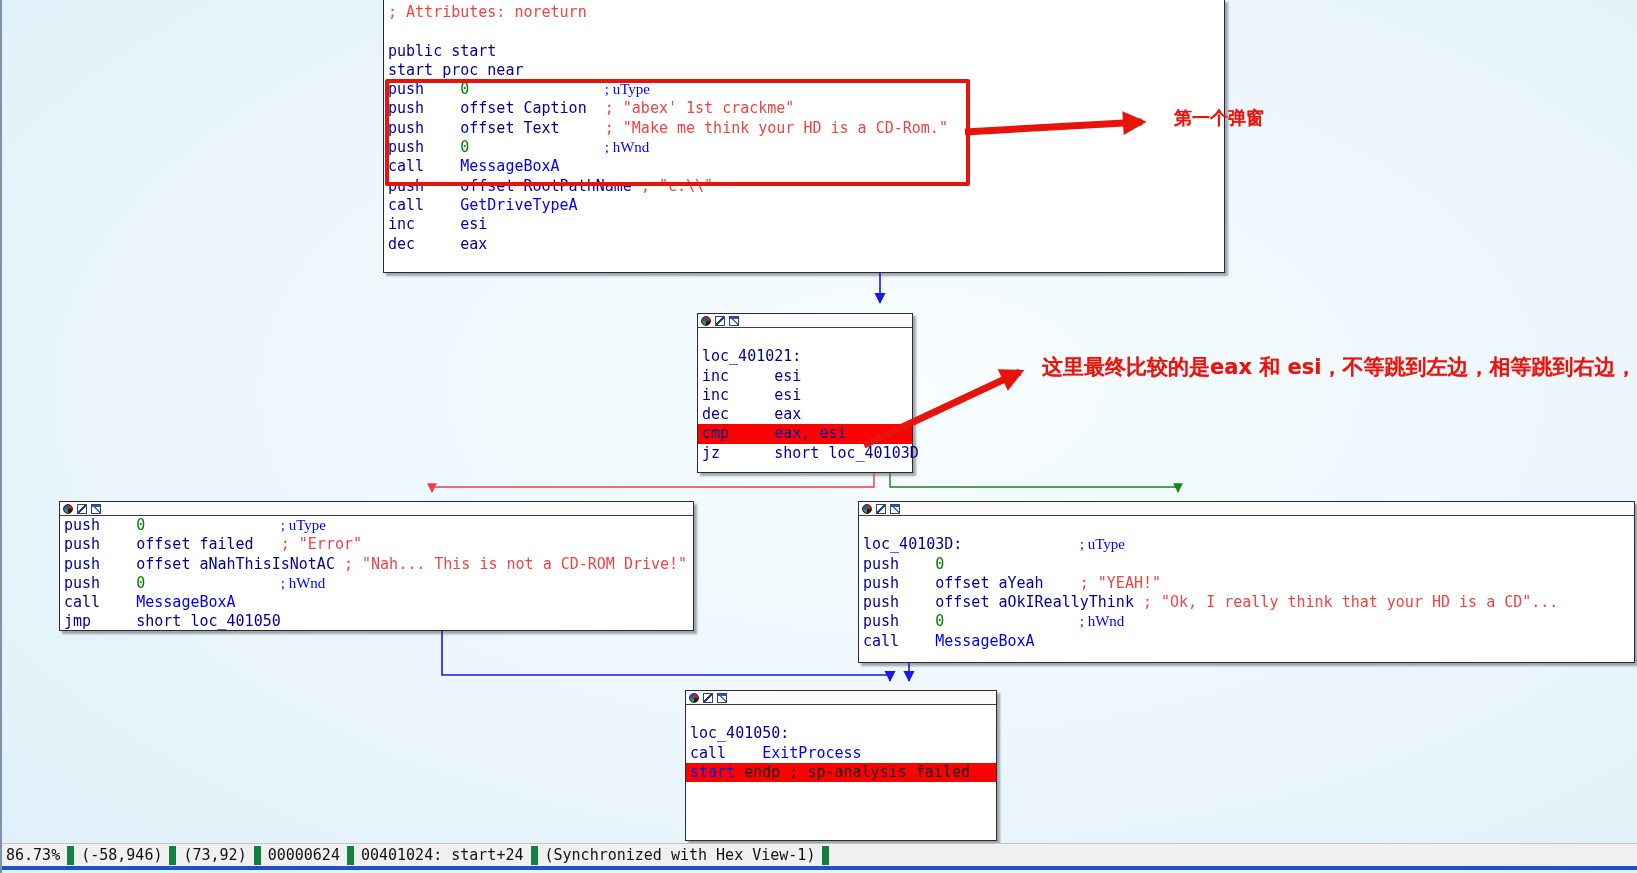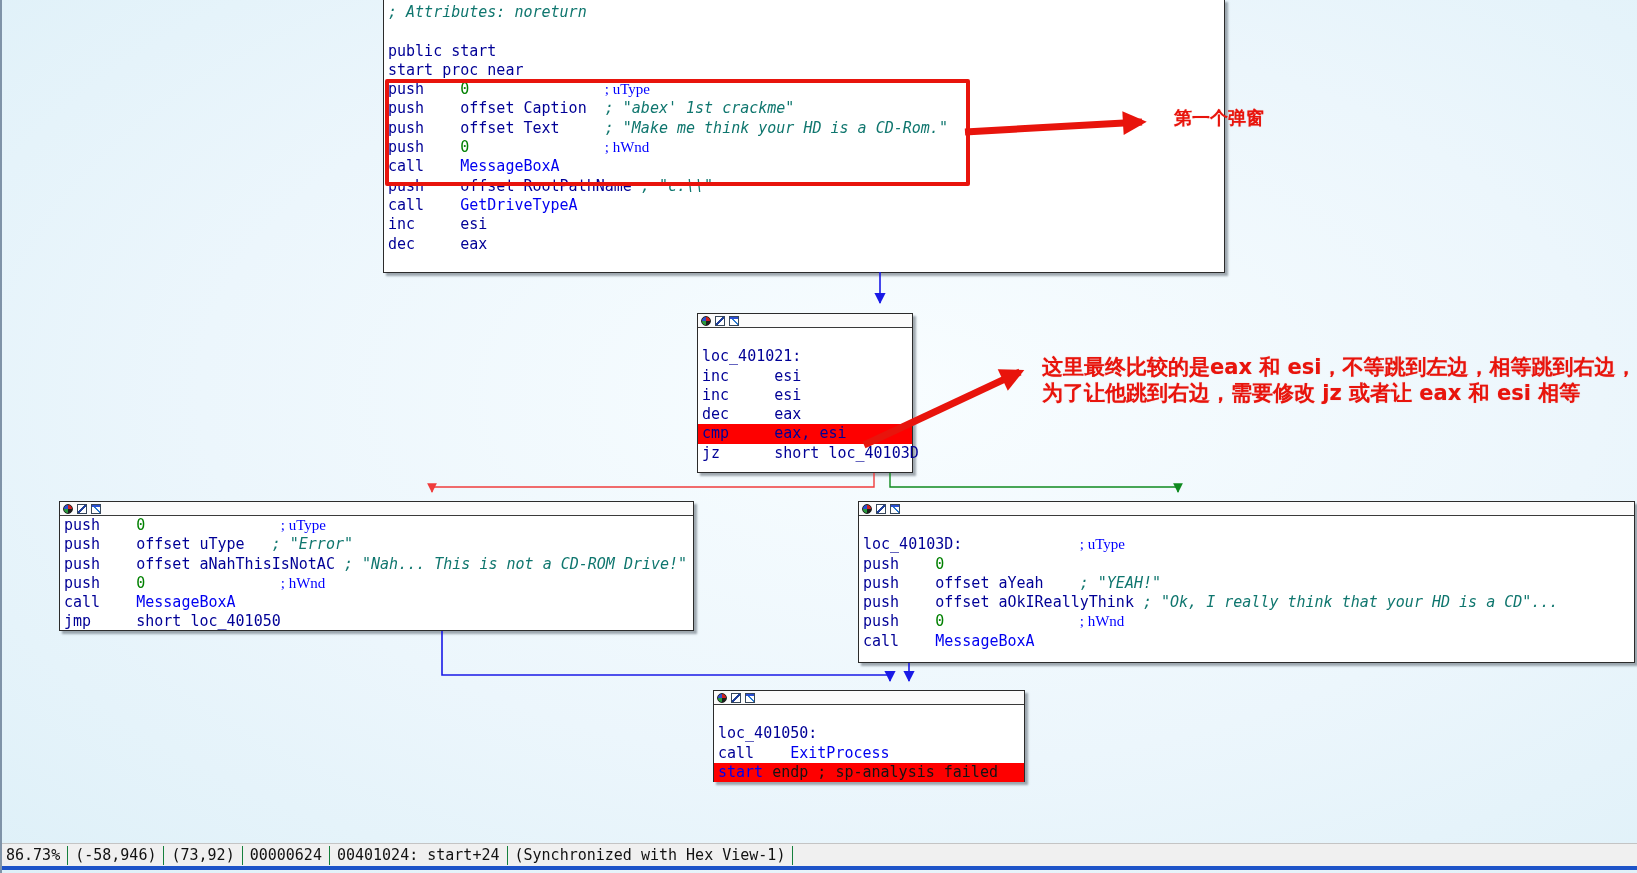--- a/index.html
+++ b/index.html
@@ -24,21 +24,21 @@
     linear-gradient(135deg, transparent 38%, #20409a 38%, #20409a 62%, transparent 62%), #fff;}
   .ico-win{border:1px solid #37475a;background:
     linear-gradient(#2b4fd0 0 2px, transparent 2px),
     linear-gradient(45deg, transparent 45%, #2b7ad0 45%, #2b7ad0 60%, transparent 60%), #fff;}
   .code-line{
     white-space:pre;font-size:15px;line-height:19.3px;height:19.3px;
     padding:0 4px;color:#000096;
   }
   .code-line.hl{background:#fe0000;}
   .c-ins{color:#000096;}
-  .c-cmt{color:#0f766e;font-style:italic;}
+  .c-cmt{color:#ef4444;}
   .c-blu{color:#0000ff;font-family:Liberation Serif, serif;}
   .c-api{color:#0000f0;}
   .c-num{color:#008000;}
   .c-blk{color:#141414;}
   .hlbox{
     position:absolute;border:4px solid #e8140c;border-radius:2px;z-index:6;
     background:transparent;pointer-events:none;
   }
   .edges{position:absolute;left:0;top:0;z-index:5;pointer-events:none;}
   .cn{
@@ -46,21 +46,21 @@
     font-family:"DejaVu Sans","Liberation Sans",sans-serif;white-space:nowrap;
     text-shadow:0 0 1px rgba(232,20,12,.4);
   }
   .cn-big{font-size:18px;}
   .cn-note{font-size:21px;line-height:26px;}
   .statusbar{
     position:absolute;left:0;right:0;top:843px;height:23px;background:#f0f0f0;
     border-top:1px solid #c4c4c4;display:flex;align-items:center;z-index:8;
     font-size:15px;color:#111;
   }
-  .statusseg{padding:0 7px;border-right:1px solid #15803d;height:19px;line-height:19px;white-space:pre;}
+  .statusseg{padding:0 7px;border-right:7px solid #15803d;height:19px;line-height:19px;white-space:pre;}
   .bluestrip{position:absolute;left:0;right:0;top:866px;height:4px;background:#1d53c8;z-index:8;}
 </style>
 </head>
 <body>
 
 <div class="screen">
 
   <div class="bb" style="left: 381px; top: -1px; width: 842px; height: 274px; padding-top: 3px;">
       <div class="code-line"><span class="c-cmt">; Attributes: noreturn</span></div>
       <div class="code-line">&nbsp;</div>
@@ -92,21 +92,21 @@
       <div class="code-line"><span class="c-ins">jz      short loc_40103D</span></div>
     </div>
 
   <div class="bb" style="left:57px;top:501px;width:635px;height:130px;">
       <div class="titlebar">
         <span class="ico ico-pie"></span>
         <span class="ico ico-edit"></span>
         <span class="ico ico-win"></span>
       </div>
       <div class="code-line"><span class="c-ins">push    </span><span class="c-num">0</span><span class="c-ins">               </span><span class="c-blu">; uType</span></div>
-      <div class="code-line"><span class="c-ins">push    offset uType   </span><span class="c-cmt">; "Error"</span></div>
+      <div class="code-line"><span class="c-ins">push    offset failed   </span><span class="c-cmt">; "Error"</span></div>
       <div class="code-line"><span class="c-ins">push    offset aNahThisIsNotAC </span><span class="c-cmt">; "Nah... This is not a CD-ROM Drive!"</span></div>
       <div class="code-line"><span class="c-ins">push    </span><span class="c-num">0</span><span class="c-ins">               </span><span class="c-blu">; hWnd</span></div>
       <div class="code-line"><span class="c-ins">call    </span><span class="c-api">MessageBoxA</span></div>
       <div class="code-line"><span class="c-ins">jmp     short loc_401050</span></div>
     </div>
 
   <div class="bb" style="left:856px;top:501px;width:777px;height:162px;">
       <div class="titlebar">
         <span class="ico ico-pie"></span>
         <span class="ico ico-edit"></span>
@@ -114,21 +114,21 @@
       </div>
       <div class="code-line">&nbsp;</div>
       <div class="code-line"><span class="c-ins">loc_40103D:             </span><span class="c-blu">; uType</span></div>
       <div class="code-line"><span class="c-ins">push    </span><span class="c-num">0</span></div>
       <div class="code-line"><span class="c-ins">push    offset aYeah    </span><span class="c-cmt">; "YEAH!"</span></div>
       <div class="code-line"><span class="c-ins">push    offset aOkIReallyThink </span><span class="c-cmt">; "Ok, I really think that your HD is a CD"...</span></div>
       <div class="code-line"><span class="c-ins">push    </span><span class="c-num">0</span><span class="c-ins">               </span><span class="c-blu">; hWnd</span></div>
       <div class="code-line"><span class="c-ins">call    </span><span class="c-api">MessageBoxA</span></div>
     </div>
 
-  <div class="bb" style="left:683px;top:690px;width:312px;height:92px;margin-left:28px;">
+  <div class="bb" style="left:683px;top:690px;width:312px;height:151px;">
       <div class="titlebar">
         <span class="ico ico-pie"></span>
         <span class="ico ico-edit"></span>
         <span class="ico ico-win"></span>
       </div>
       <div class="code-line">&nbsp;</div>
       <div class="code-line"><span class="c-ins">loc_401050:</span></div>
       <div class="code-line"><span class="c-ins">call    </span><span class="c-api">ExitProcess</span></div>
       <div class="code-line hl"><span class="c-api">start</span><span class="c-blk"> endp ; sp-analysis failed</span></div>
     </div>
@@ -155,21 +155,20 @@
     <path d="M888,473 V487 H1176 V492" stroke="#0f8a1f" fill="none" stroke-width="1.4" marker-end="url(#mgreen)"></path>
     <path d="M440,631 V675 H888 V681" stroke="#1a1ae6" fill="none" stroke-width="1.6" marker-end="url(#mblue)"></path>
     <path d="M907,663 V681" stroke="#1a1ae6" fill="none" stroke-width="1.6" marker-end="url(#mblue)"></path>
     <path d="M963,132 L1140,122" stroke="#e8140c" fill="none" stroke-width="7" marker-end="url(#mbigred)"></path>
     <path d="M862,445 L1018,372" stroke="#e8140c" fill="none" stroke-width="7" marker-end="url(#mbigred)"></path>
   </svg>
 
   <div class="cn cn-big" style="left:1172px;top:106px;">第一个弹窗</div>
   <div class="cn cn-note" style="left:1040px;top:354px;">
     <div>这里最终比较的是eax 和 esi，不等跳到左边，相等跳到右边，</div>
-    <div>为了让他跳到右边，需要修改 jz 或者让 eax 和 esi 相等</div>
   </div>
 
   <div class="statusbar">
     <span class="statusseg" style="padding-left:4px;">86.73%</span>
     <span class="statusseg">(-58,946)</span>
     <span class="statusseg">(73,92)</span>
     <span class="statusseg">00000624</span>
     <span class="statusseg">00401024: start+24</span>
     <span class="statusseg">(Synchronized with Hex View-1)</span>
   </div>

